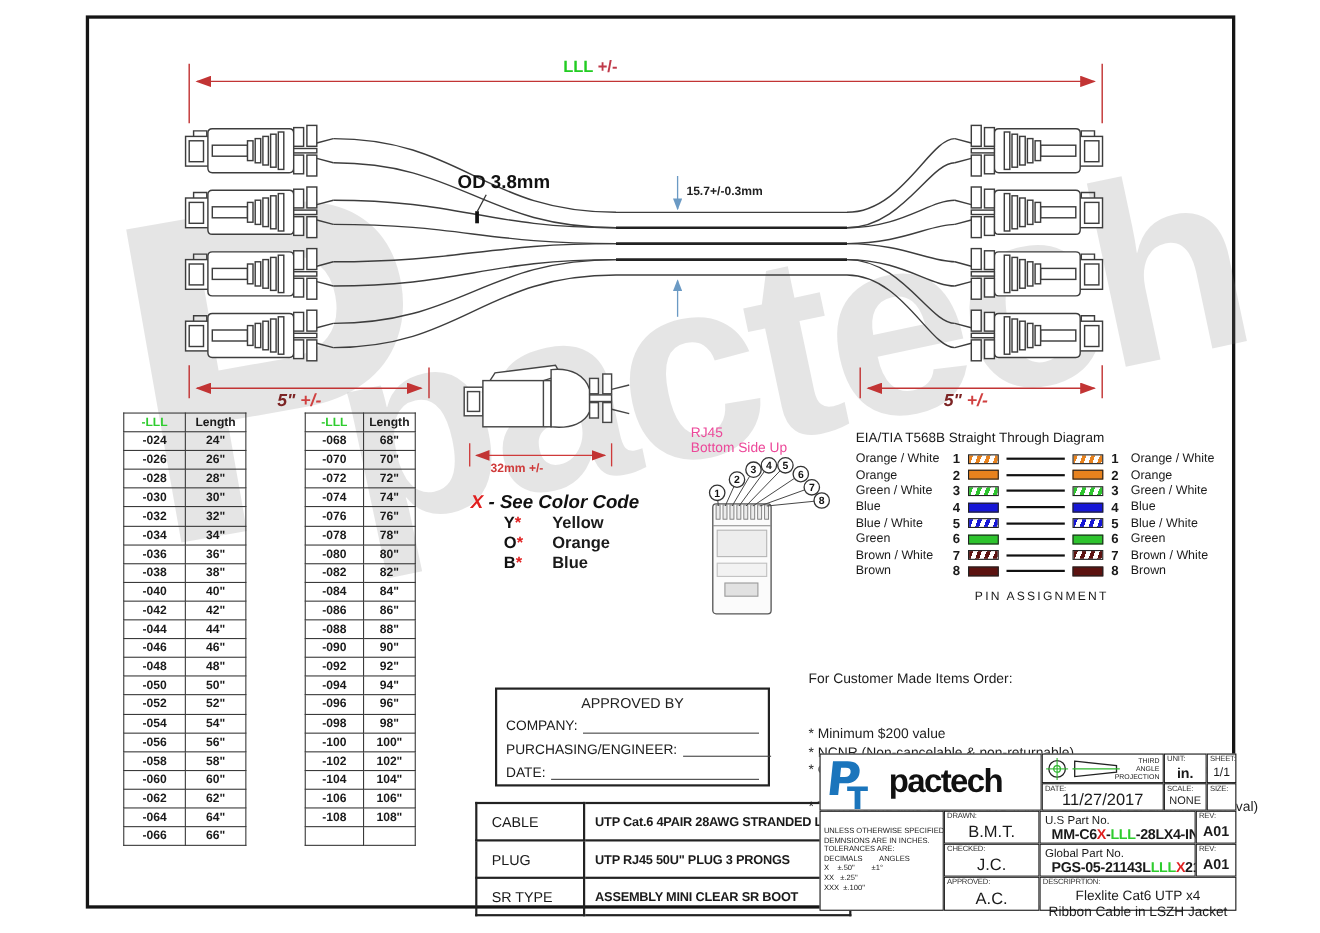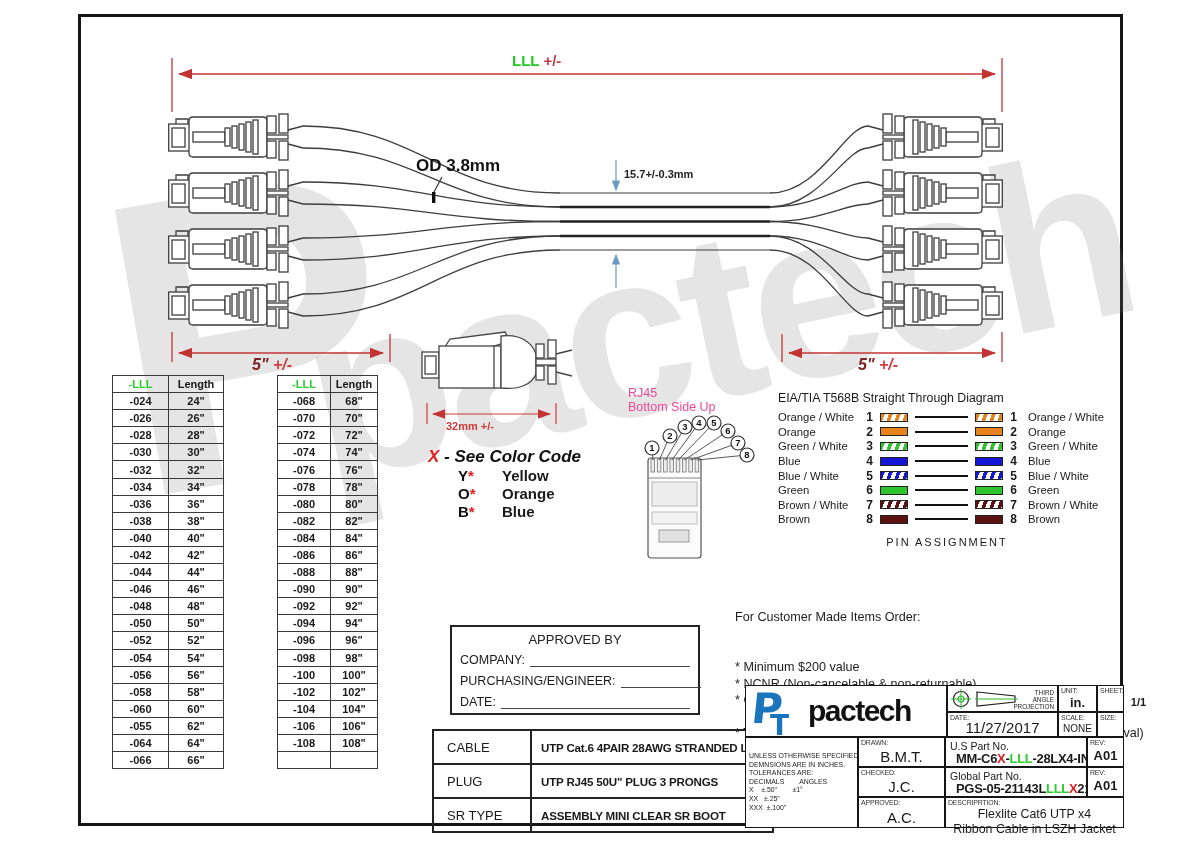--- a/index.html
+++ b/index.html
@@ -330,21 +330,21 @@
       </tr>
       <tr>
         <td>-058</td>
         <td>58"</td>
       </tr>
       <tr>
         <td>-060</td>
         <td>60"</td>
       </tr>
       <tr>
-        <td>-055</td>
+        <td>-062</td>
         <td>62"</td>
       </tr>
       <tr>
         <td>-064</td>
         <td>64"</td>
       </tr>
       <tr>
         <td>-066</td>
         <td>66"</td>
       </tr>
@@ -614,21 +614,21 @@
       <div>PROJECTION</div>
     </div>
   </div>
 
   <div class="tb" style="left:313px;top:0;width:39px;height:27px;">
     <span class="mini">UNIT:</span>
     <div class="cellval" style="top:9px;font-size:13px;font-weight:bold;">in.</div>
   </div>
   <div class="tb" style="left:352px;top:0;width:27px;height:27px;">
     <span class="mini">SHEET:</span>
-    <div class="cellval" style="top:10px;font-size:11px;font-weight:bold;padding-left:28px;">1/1</div>
+    <div class="cellval" style="top:10px;font-size:11px;font-weight:normal;">1/1</div>
   </div>
 
   <div class="tb" style="left:202px;top:27px;width:111px;height:25px;">
     <span class="mini">DATE:</span>
     <div class="cellval" style="top:6px;font-size:15px;">11/27/2017</div>
   </div>
   <div class="tb" style="left:313px;top:27px;width:39px;height:25px;">
     <span class="mini">SCALE:</span>
     <div class="cellval" style="top:10px;font-size:10px;">NONE</div>
   </div>

